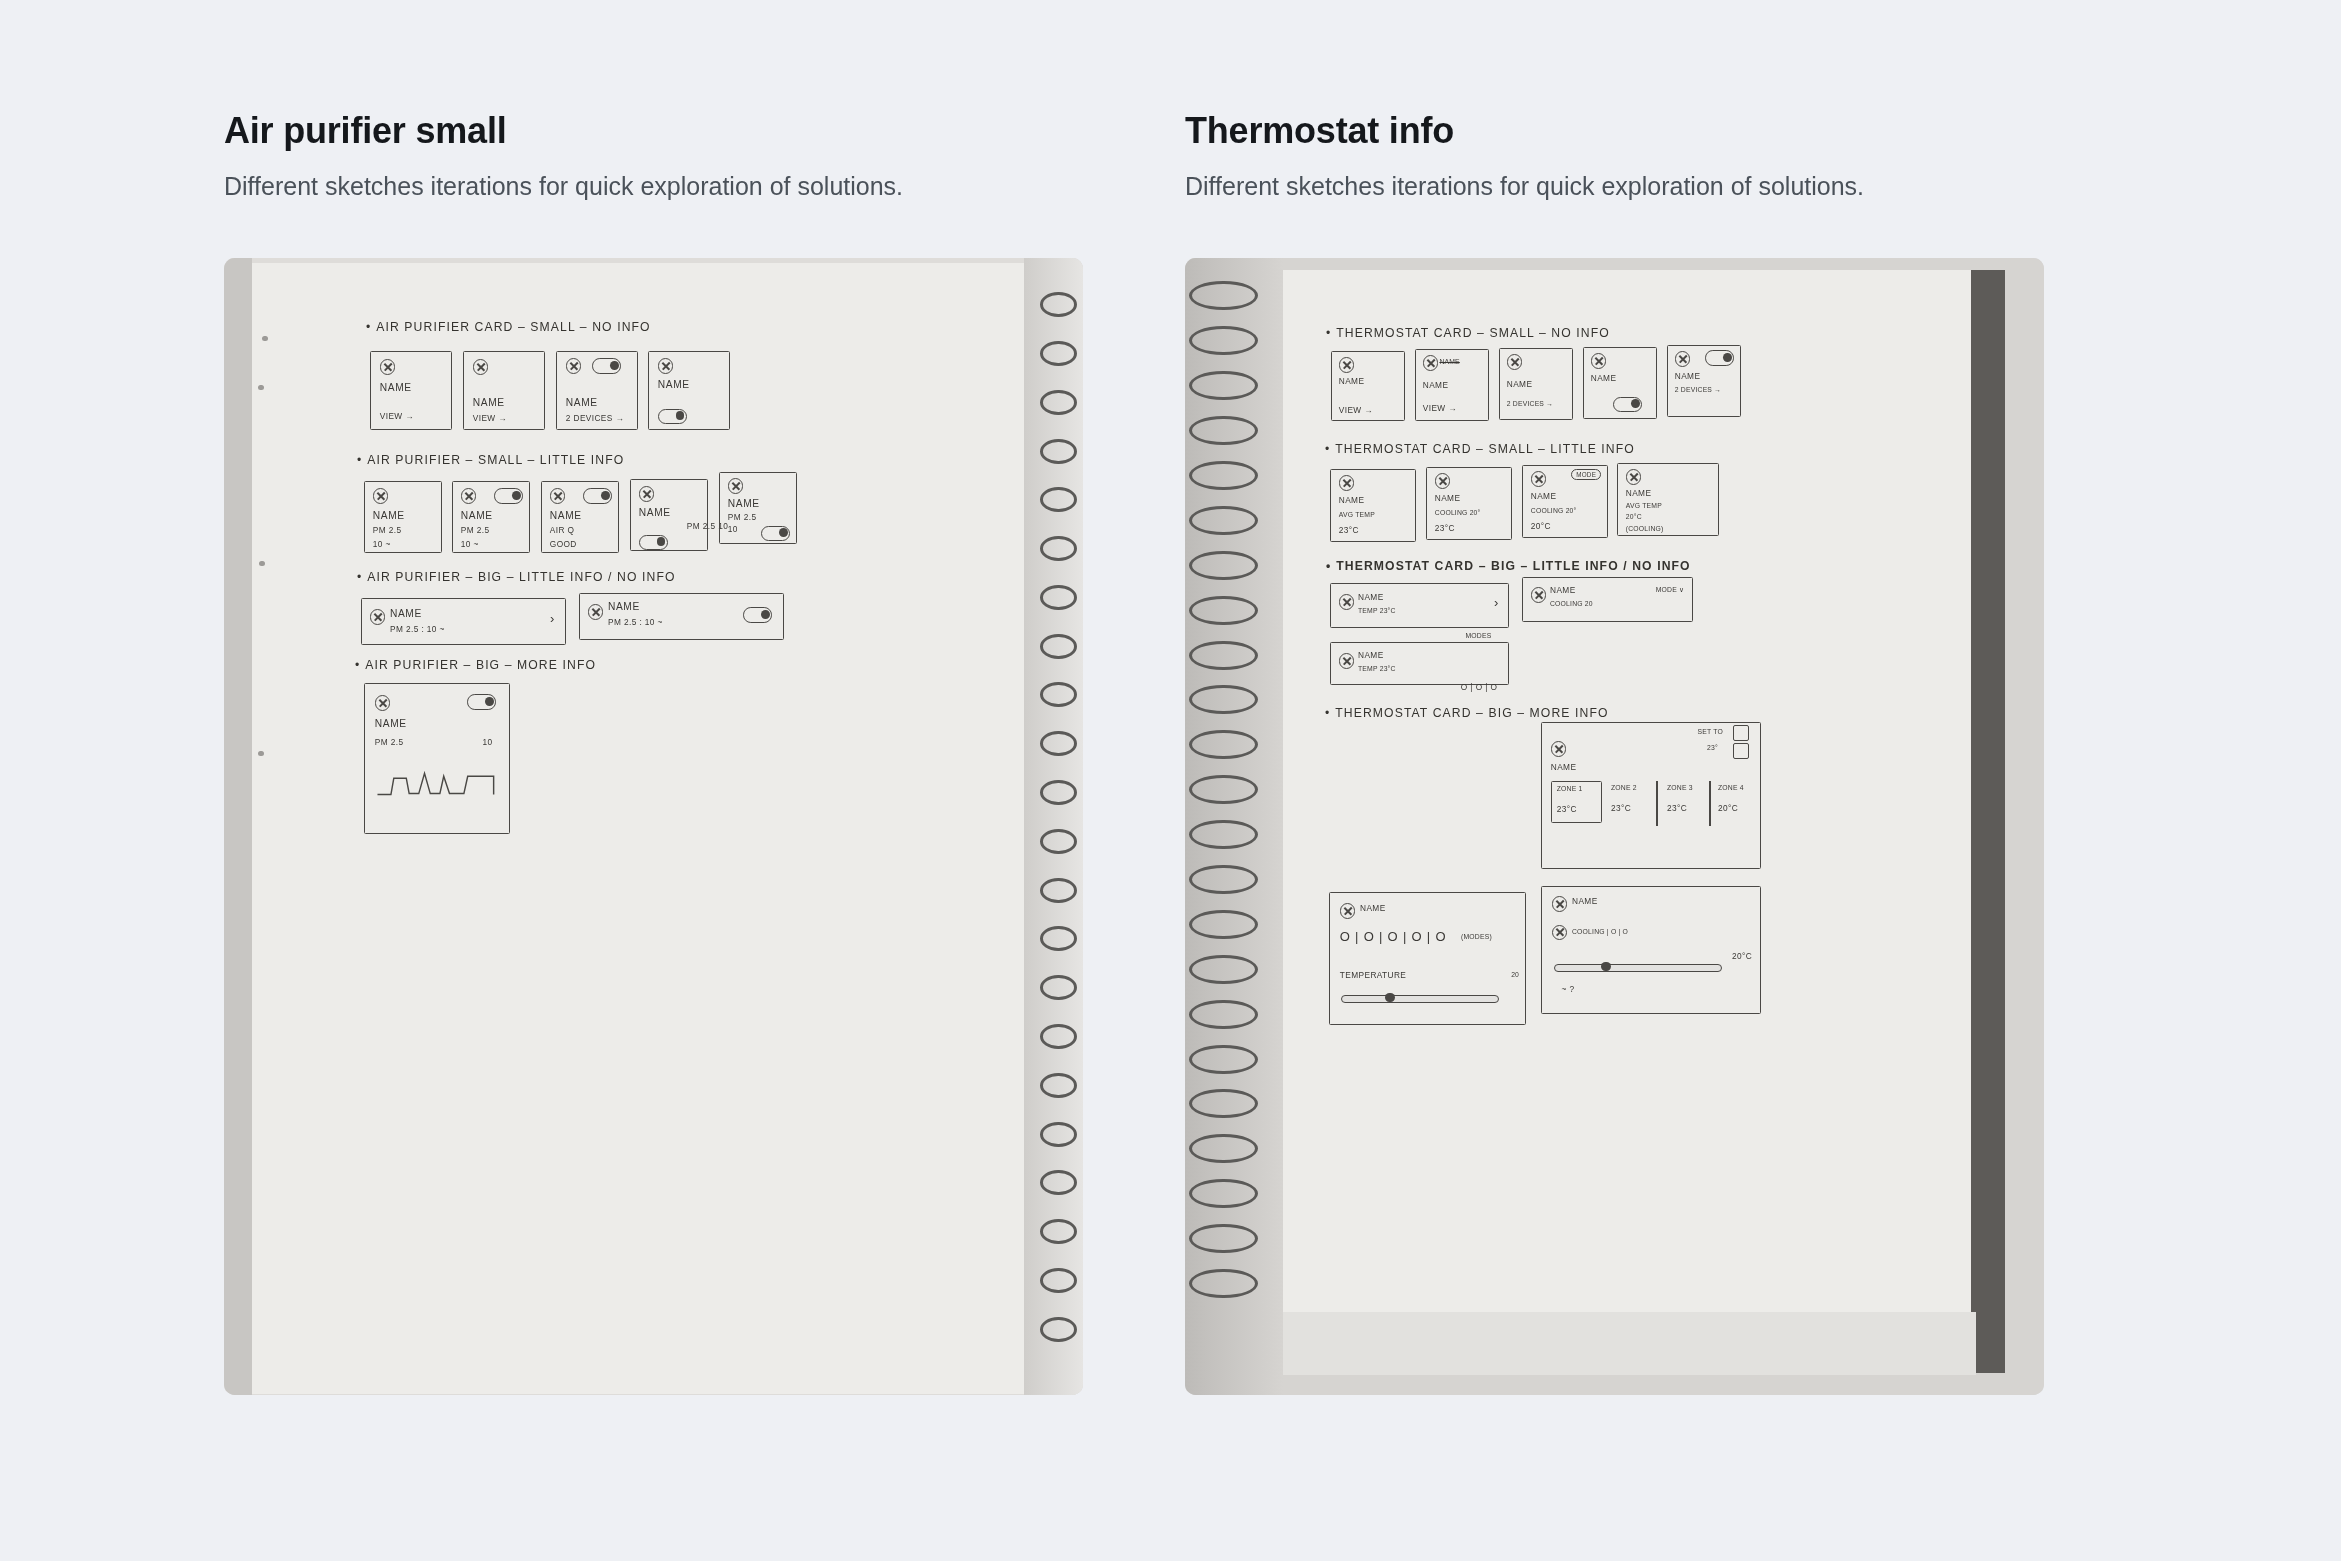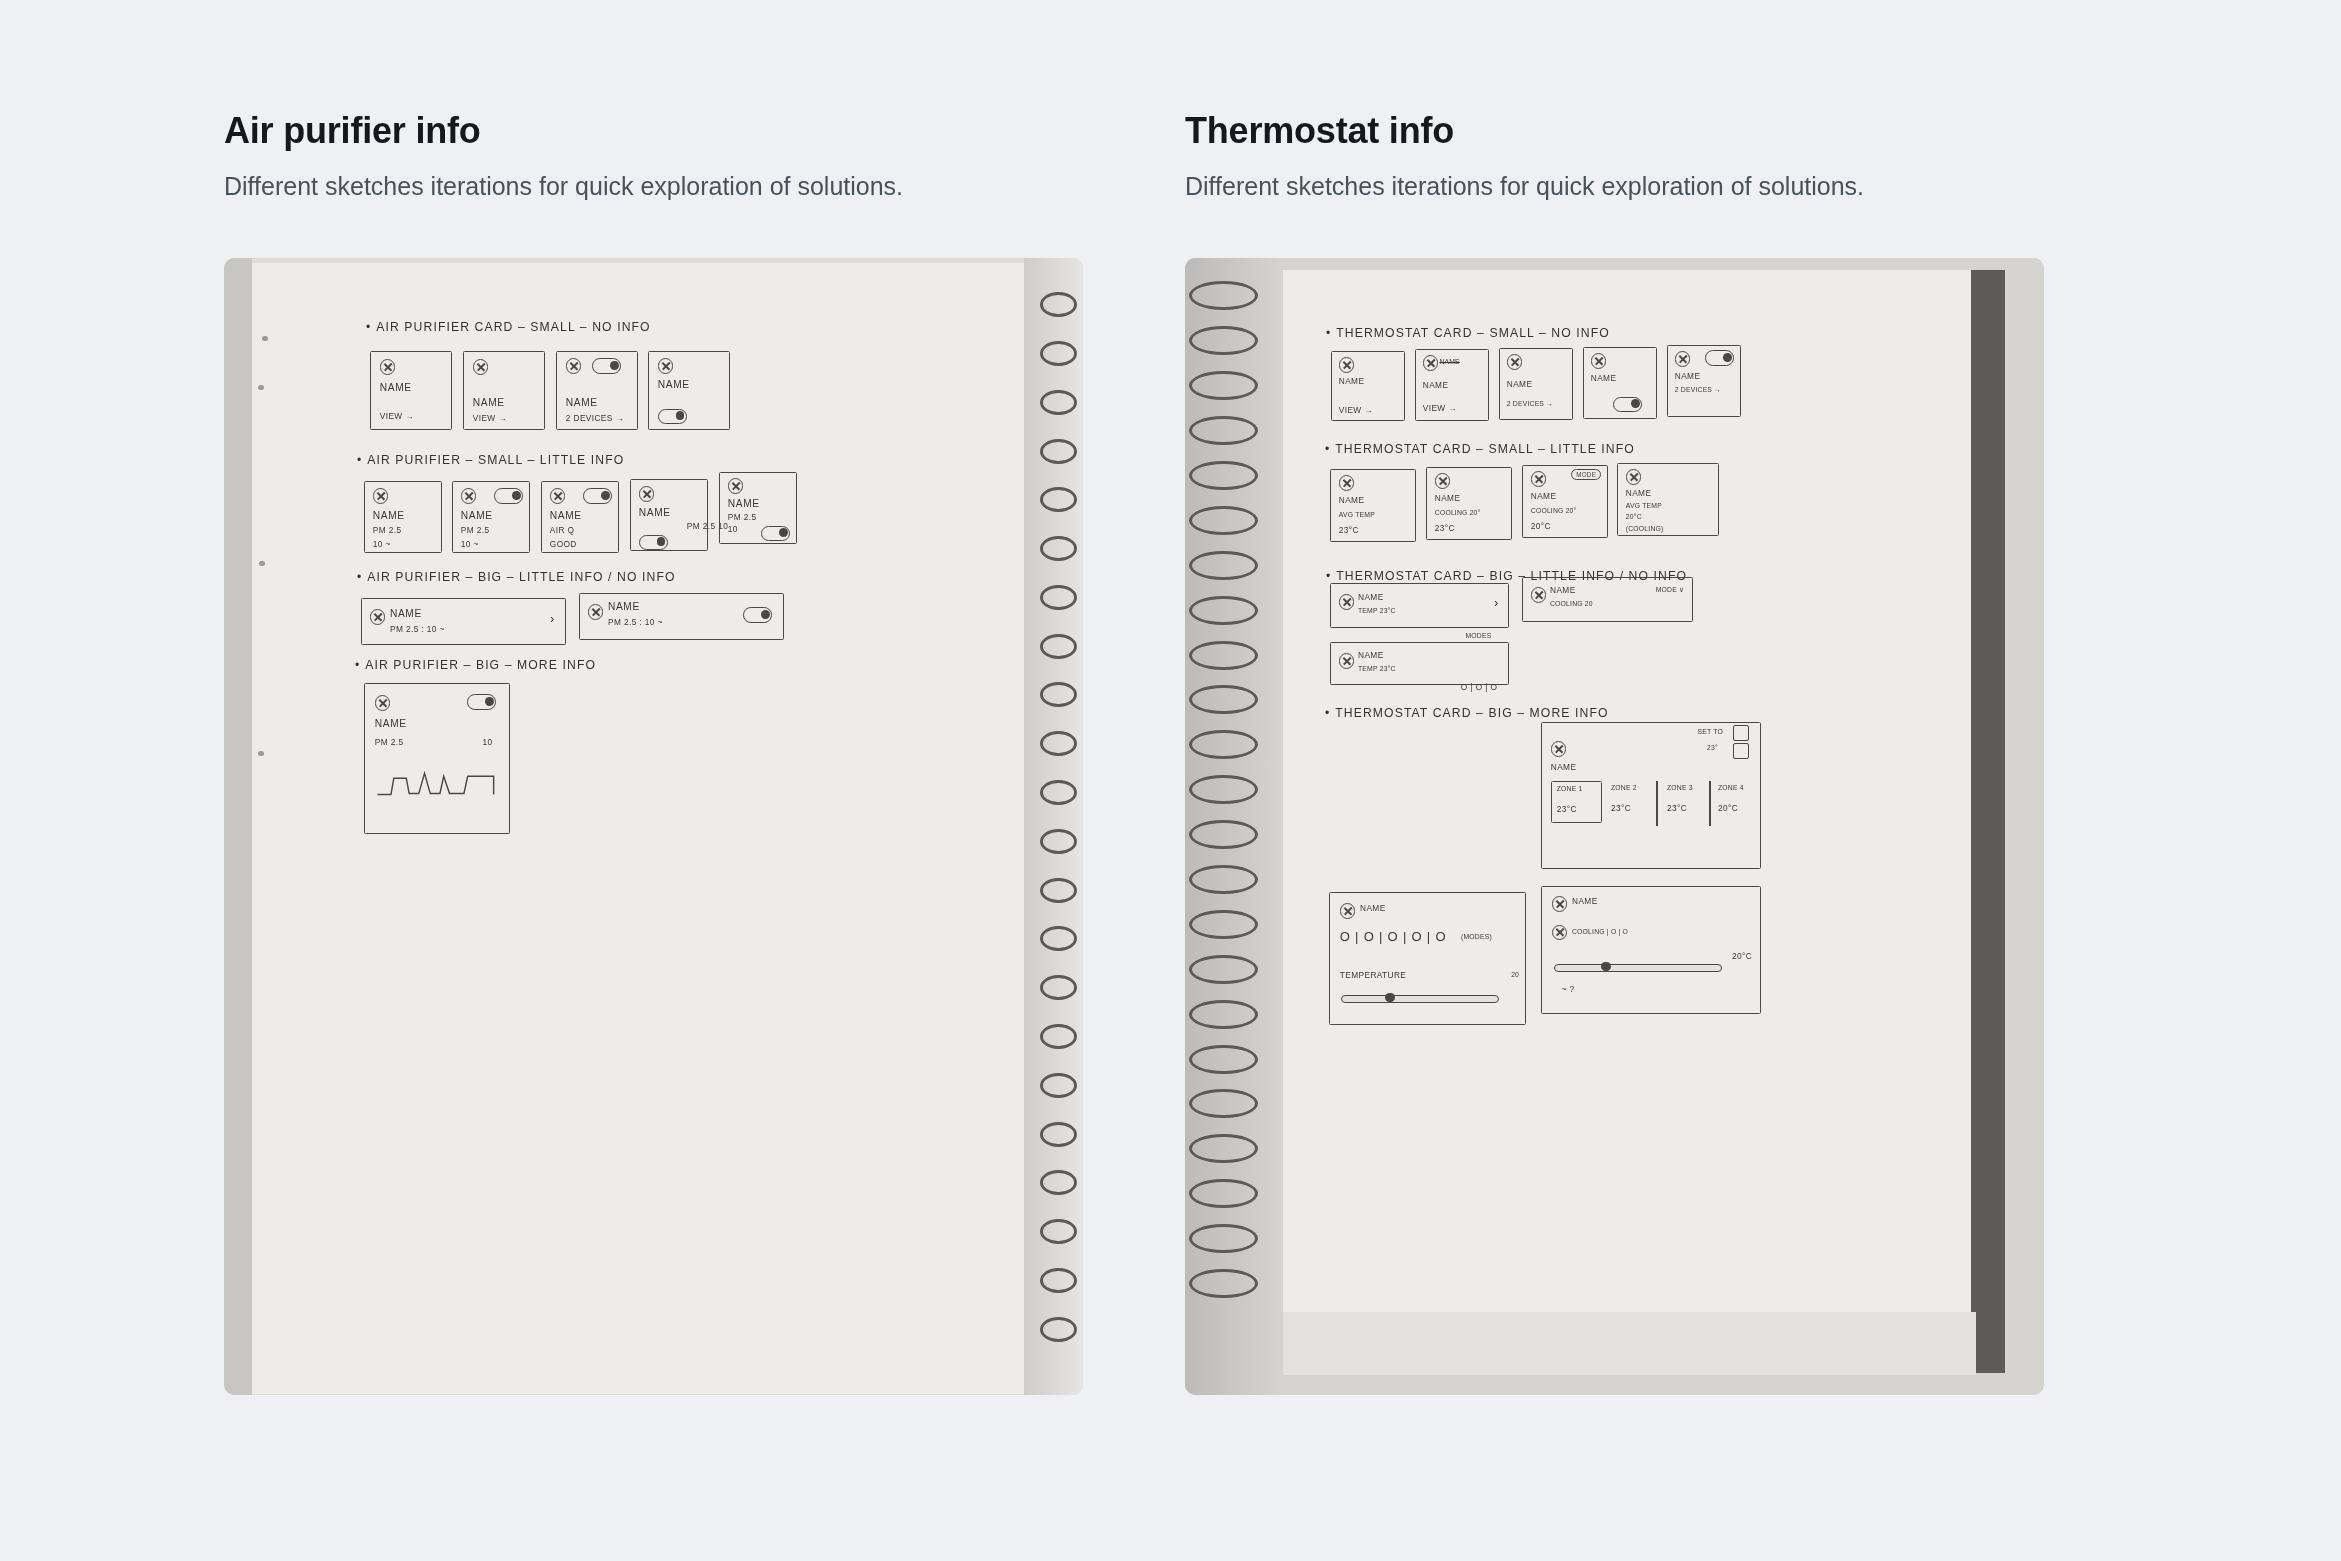--- a/index.html
+++ b/index.html
@@ -156,21 +156,21 @@
     border-radius: 2px;
   }
 </style>
 </head>
 <body>
 
 <div class="page">
   <div class="columns">
 
     <div class="column">
-      <h2 class="col-title">Air purifier info</h2>
+      <h2 class="col-title">Air purifier small</h2>
       <p class="col-sub">Different sketches iterations for quick exploration of solutions.</p>
 
       <div class="photo">
 
         <div class="paper" style="left:0;top:0;right:0;bottom:0;background:#dedcd9;"></div>
         <div class="shadow-sheet" style="left:14.6px;top:9.8px;width:810px;height:1127px;background:#e4e3e0;"></div>
         <div class="paper" style="left:25px;top:5.9px;width:805px;height:1131px;background:#edece9;border-radius:1px;"></div>
         <div class="paper" style="left:0;top:0;width:28px;height:1137px;background:#c8c6c3;"></div>
 
         <div class="spiral-band" style="right:0;width:59px;"></div>
@@ -400,21 +400,21 @@
         </div>
 
         <div class="sk" style="left:432px;top:205px;width:102px;height:73px;">
           <span class="xcircle" style="left:7.8px;top:5.9px;"></span>
           <span class="lbl sm" style="left:7.8px;top:24.4px;">NAME</span>
           <span class="lbl xs" style="left:7.8px;top:38px;">AVG TEMP</span>
           <span class="lbl xs" style="left:7.8px;top:49px;">20°C</span>
           <span class="lbl xs" style="left:7.8px;top:61px;">(COOLING)</span>
         </div>
 
-        <div class="bullet-line" style="left:141px;top:311px;">Thermostat card – big – little info / no info</div>
+        <div class="bullet-line" style="left:141px;top:301px;font-weight:bold;">Thermostat card – big – little info / no info</div>
 
         <div class="sk" style="left:145px;top:325px;width:179px;height:45px;">
           <span class="xcircle" style="left:7.8px;top:10.7px;"></span>
           <span class="lbl sm" style="left:27px;top:8.8px;">NAME</span>
           <span class="lbl xs" style="left:27px;top:23.4px;">TEMP 23°C</span>
           <span class="lbl big" style="right:8.8px;top:11.7px;">›</span>
         </div>
 
         <div class="sk" style="left:337px;top:319px;width:171px;height:45px;">
           <span class="xcircle" style="left:7.8px;top:9.8px;"></span>

